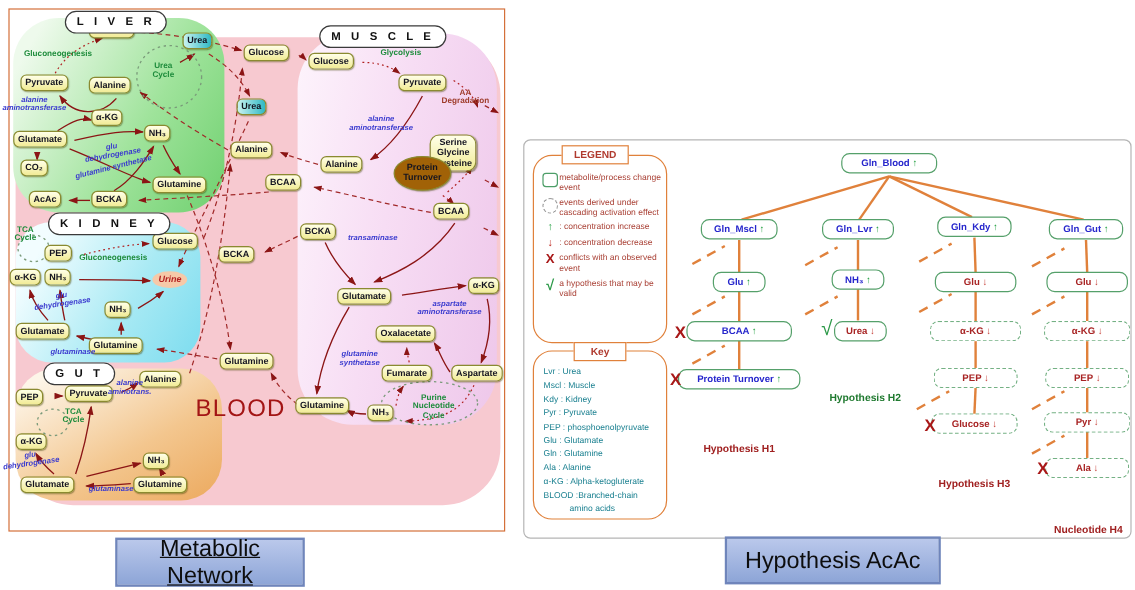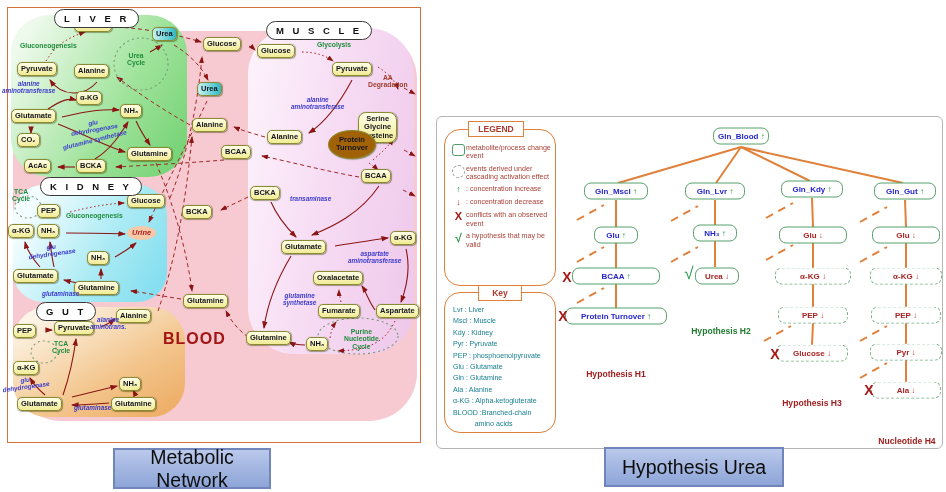--- a/index.html
+++ b/index.html
@@ -22,21 +22,21 @@
          padding:2px 3px;text-align:center;white-space:pre-line;box-shadow:0.6px 0.8px 1px rgba(60,60,0,.45);}
   .mnode.teal{background:linear-gradient(90deg,#c9f2f0,#2fb9c4);}
   .mnode.urine{background:#f6c9a8;border:none;border-radius:50%;color:#b22020;font-style:italic;box-shadow:none;padding:3px 5px;}
   .mnode.pt{border-radius:50%;background:#a16207;padding:5px 7px;}
   .mnode.ser{border-radius:8px;}
 
   .nlabel{position:absolute;z-index:4;font-size:6.8px;line-height:1.1;white-space:pre-line;text-align:center;}
   .lb-green{color:#1e8c3c;font-weight:bold;}
   .lb-blue{color:#3b3bcf;font-style:italic;font-weight:bold;font-size:6.4px;}
   .lb-maroon{color:#9e3b2a;font-weight:bold;}
-  .lb-blood{color:#a31515;font-weight:bold;font-size:16px;letter-spacing:1px;}
+  .lb-blood{color:#a31515;font-weight:normal;font-size:20px;letter-spacing:1px;}
 
   
   #wires{position:absolute;left:0;top:0;width:946px;height:492px;z-index:3;pointer-events:none;}
   .ar-s{stroke:#8b1515;stroke-width:1.1;fill:none;}
   .ar-d{stroke:#a02828;stroke-width:1;fill:none;stroke-dasharray:4 3;}
   .ar-t{stroke:#b02020;stroke-width:1;fill:none;stroke-dasharray:1.5 2.6;}
   .cyc{stroke:#7a9a7a;stroke-width:1.1;fill:none;stroke-dasharray:2 3;}
   .tedge{stroke:#e0813b;stroke-width:2;fill:none;}
   .tcasc{stroke:#e0813b;stroke-width:2;fill:none;stroke-dasharray:8 6;}
 
@@ -70,21 +70,21 @@
 
   .tmark{position:absolute;z-index:5;transform:translate(-50%,-50%);font-weight:bold;}
   .tmark.x{color:#a81818;font-size:14px;}
   .tmark.ck{color:#2c9948;font-size:17px;font-weight:normal;}
   .thyp{position:absolute;z-index:4;transform:translate(-50%,-50%);font-weight:bold;font-size:8.6px;white-space:nowrap;margin-top:32px;}
   .thyp.r{color:#a02020;} .thyp.g{color:#207a30;}
 
   
   .cap{position:absolute;z-index:6;background:linear-gradient(#bac8eb,#8da5d7);border:2px solid #6f85bb;
        text-align:center;font-size:19.5px;color:#0d0d0d;display:flex;align-items:center;justify-content:center;}
-  #cap-left{left:113px;top:448px;width:154px;height:37px;}
+  #cap-left{left:96px;top:448px;width:154px;height:37px;text-decoration:underline;}
   #cap-right{left:604px;top:447px;width:176px;height:36px;}
 </style>
 </head>
 <body>
 
 <div id="stage">
 
   <div id="net-panel">
     <div class="region" id="blood-region"></div>
     <div class="region" id="liver-region"></div>
@@ -322,37 +322,37 @@
         <div class="lg-row">
           <span class="lg-ic ic-ck">√</span>
           <span class="lg-tx">a hypothesis that may be valid</span>
         </div>
       </div>
   </div>
   <div class="obox-tab" id="legend-tab">LEGEND</div>
 
   <div class="obox" id="key-box">
     <div id="key-lines">
-        <div class="key-line">Lvr : Liver</div>
+        <div class="key-line">Lvr : Urea</div>
         <div class="key-line">Mscl : Muscle</div>
         <div class="key-line">Kdy : Kidney</div>
         <div class="key-line">Pyr : Pyruvate</div>
         <div class="key-line">PEP : phosphoenolpyruvate</div>
         <div class="key-line">Glu : Glutamate</div>
         <div class="key-line">Gln : Glutamine</div>
         <div class="key-line">Ala : Alanine</div>
         <div class="key-line">α-KG : Alpha-ketogluterate</div>
         <div class="key-line">BLOOD :Branched-chain</div>
         <div class="key-line">           amino acids</div>
       </div>
   </div>
   <div class="obox-tab" id="key-tab">Key</div>
 
   <div id="tree-nodes">
-      <div class="tnode " style="left: 741px; top: 136px; width: 56px;"><span class="tl-blue">Gln_Blood</span><span class="tarr-up"> ↑</span></div>
+      <div class="tnode " style="left: 741px; top: 136px; width: 80px;"><span class="tl-blue">Gln_Blood</span><span class="tarr-up"> ↑</span></div>
       <div class="tnode " style="left: 616px; top: 191px; width: 64px;"><span class="tl-blue">Gln_Mscl</span><span class="tarr-up"> ↑</span></div>
       <div class="tnode " style="left: 715px; top: 191px; width: 60px;"><span class="tl-blue">Gln_Lvr</span><span class="tarr-up"> ↑</span></div>
       <div class="tnode " style="left: 812px; top: 189px; width: 62px;"><span class="tl-blue">Gln_Kdy</span><span class="tarr-up"> ↑</span></div>
       <div class="tnode " style="left: 905px; top: 191px; width: 62px;"><span class="tl-blue">Gln_Gut</span><span class="tarr-up"> ↑</span></div>
       <div class="tnode " style="left: 616px; top: 235px; width: 44px;"><span class="tl-blue">Glu</span><span class="tarr-up"> ↑</span></div>
       <div class="tnode " style="left: 715px; top: 233px; width: 44px;"><span class="tl-blue">NH₃</span><span class="tarr-up"> ↑</span></div>
       <div class="tnode " style="left: 813px; top: 235px; width: 68px;"><span class="tl-red">Glu</span><span class="tarr-dn"> ↓</span></div>
       <div class="tnode " style="left: 906px; top: 235px; width: 68px;"><span class="tl-red">Glu</span><span class="tarr-dn"> ↓</span></div>
       <div class="tnode " style="left: 616px; top: 276px; width: 88px;"><span class="tl-blue">BCAA</span><span class="tarr-up"> ↑</span></div>
       <div class="tnode " style="left: 717px; top: 276px; width: 44px;"><span class="tl-red">Urea</span><span class="tarr-dn"> ↓</span></div>
@@ -373,15 +373,15 @@
       <div class="tmark ck" style="left: 689px; top: 274px;">√</div>
     </div>
   <div id="tree-hyps">
       <div class="thyp r" style="left: 616px; top: 342px;">Hypothesis H1</div>
       <div class="thyp g" style="left: 721px; top: 299px;">Hypothesis H2</div>
       <div class="thyp r" style="left: 812px; top: 371px;">Hypothesis H3</div>
       <div class="thyp r" style="left: 907px; top: 409px;">Nucleotide H4</div>
     </div>
 
   <div class="cap" id="cap-left">Metabolic Network</div>
-  <div class="cap" id="cap-right">Hypothesis Urea</div>
+  <div class="cap" id="cap-right">Hypothesis AcAc</div>
 
 </div>
 
 </body></html>

